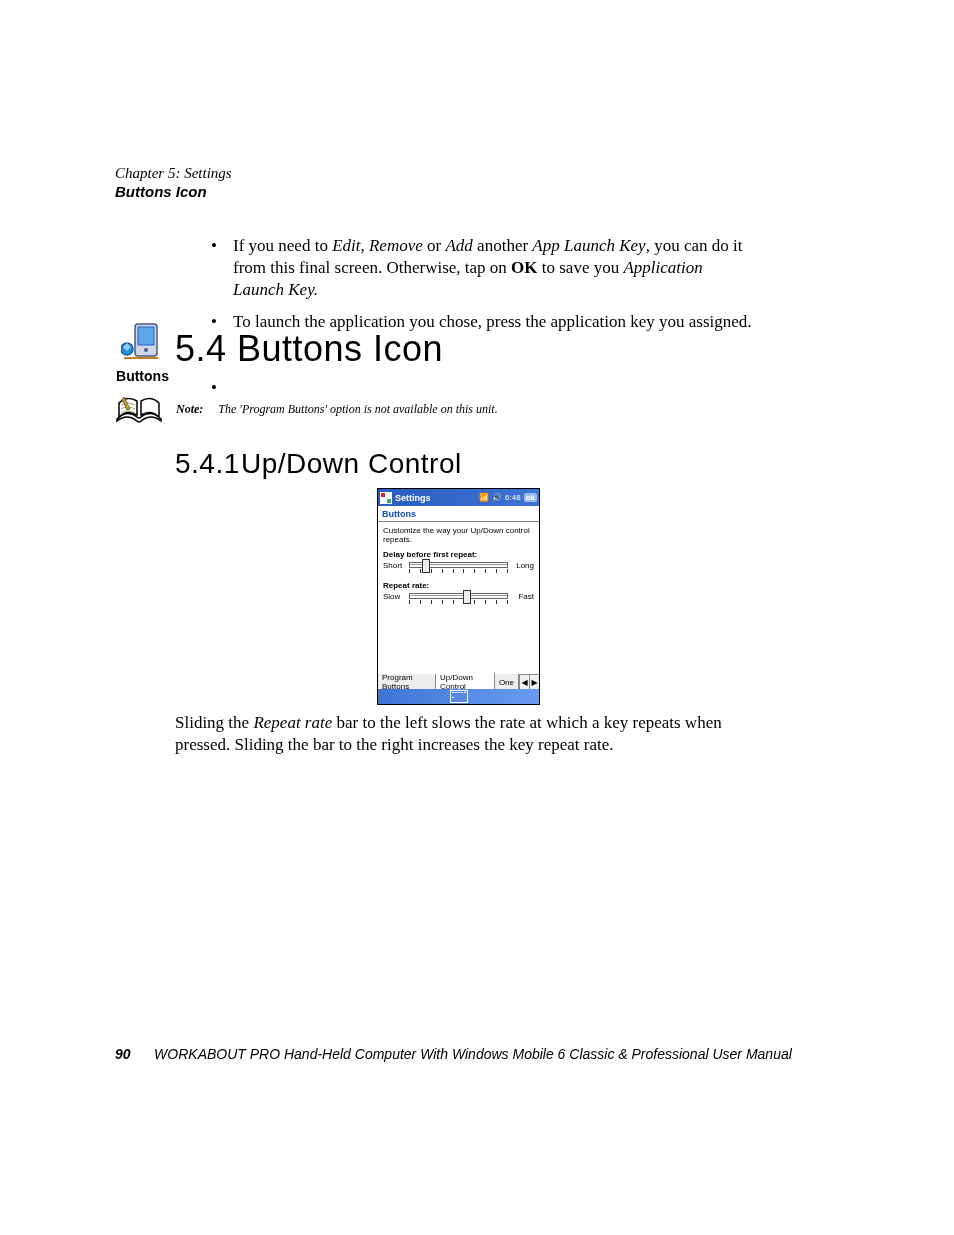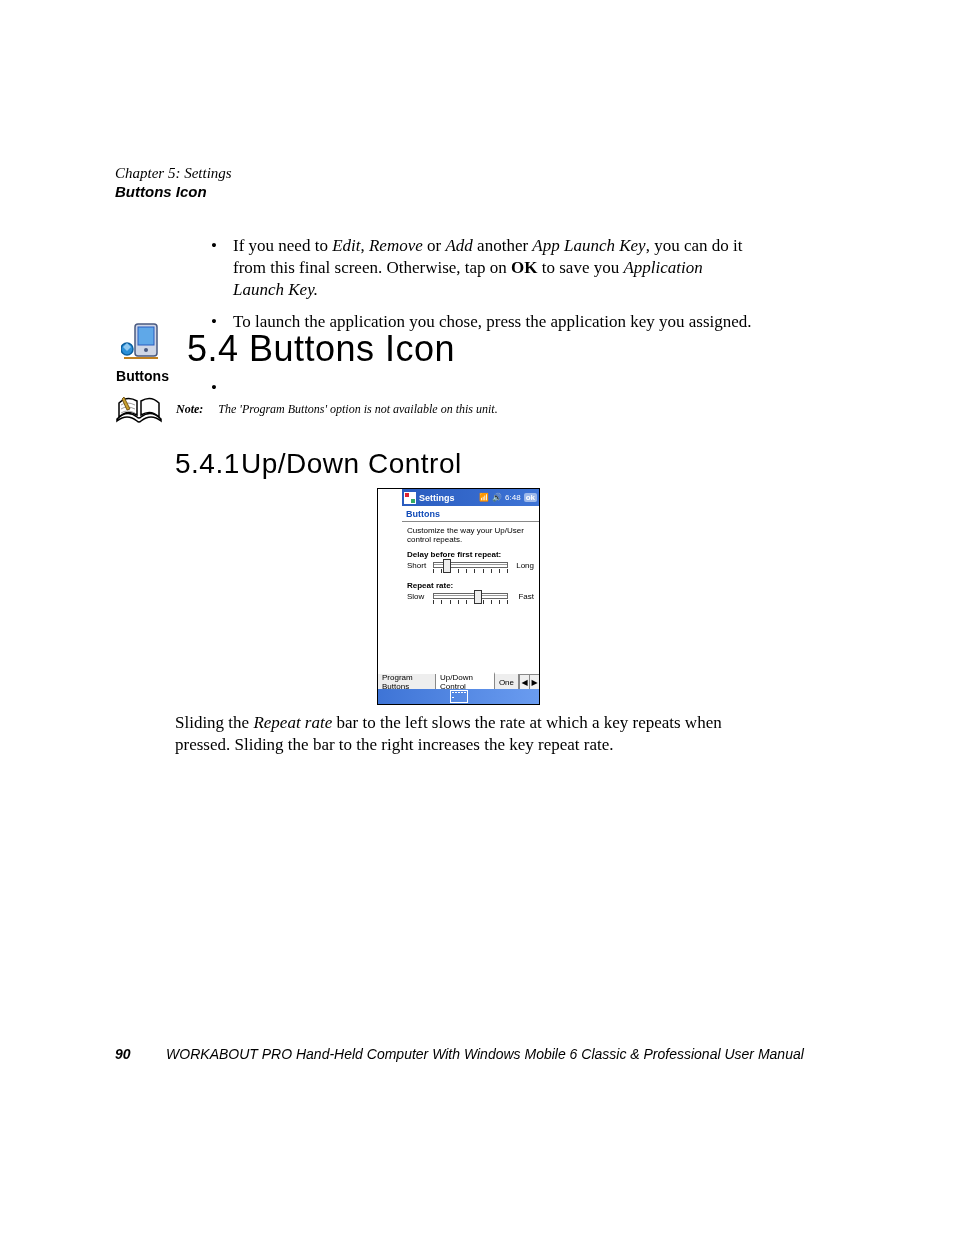--- a/index.html
+++ b/index.html
@@ -58,21 +58,20 @@
     position: absolute;
     left: -22px;
     top: 0;
     font-size: 17px;
   }
   .h1sec {
     position: absolute;
     left: 175px;
     top: 328px;
     width: 580px;
-    margin-left: 12px;
   }
   .h1num {
     font-family: "Helvetica Neue", Arial, sans-serif;
     font-weight: 300;
     font-size: 36px;
     letter-spacing: 0.5px;
     color: #000;
     display: inline-block;
     width: 58px;
     font-stretch: condensed;
@@ -155,21 +154,20 @@
   .screenshot-frame {
     position: absolute;
     left: 377px;
     top: 488px;
     width: 163px;
     height: 217px;
     background: #fff;
     border: 1px solid #000;
     box-sizing: border-box;
     font-family: Tahoma, Arial, sans-serif;
-    padding-left: 24px;
   }
   .ss-titlebar {
     height: 17px;
     background: linear-gradient(to right, #2a5cbf, #3e74d6);
     display: flex;
     align-items: center;
     color: #fff;
     font-size: 9px;
     font-weight: bold;
     padding: 0 2px;
@@ -341,21 +339,21 @@
     font-size: 14px;
   }
   .page-num {
     font-weight: bold;
     font-style: italic;
     font-family: Arial, sans-serif;
   }
   .footer-text {
     font-style: italic;
     font-family: Arial, sans-serif;
-    margin-left: 32px;
+    margin-left: 20px;
   }
   em { font-style: italic; }
   strong { font-weight: bold; }
 </style>
 </head>
 <body>
 
 <div class="page">
 
   <div class="chapter-header">Chapter 5: Settings</div>
@@ -426,21 +424,21 @@
       <span class="ss-status">
         <span>📶</span>
         <span>🔊</span>
         <span>6:48</span>
         <span class="ss-ok">ok</span>
       </span>
     </div>
     <div class="ss-section-title">Buttons</div>
     <div class="ss-divider"></div>
     <div class="ss-body">
-      <div class="ss-label">Customize the way your Up/User control repeats.</div>
+      <div class="ss-label">Customize the way your Up/Down control repeats.</div>
 
       <div class="ss-label ss-bold">Delay before first repeat:</div>
       <div class="slider-row">
         <div class="slider-cap">Short</div>
         <div class="slider-track-wrap">
           <div class="slider-track">
             <div class="slider-thumb" style="left:12%"></div>
           </div>
           <div class="slider-ticks">
             <span style="left:0%"></span>

